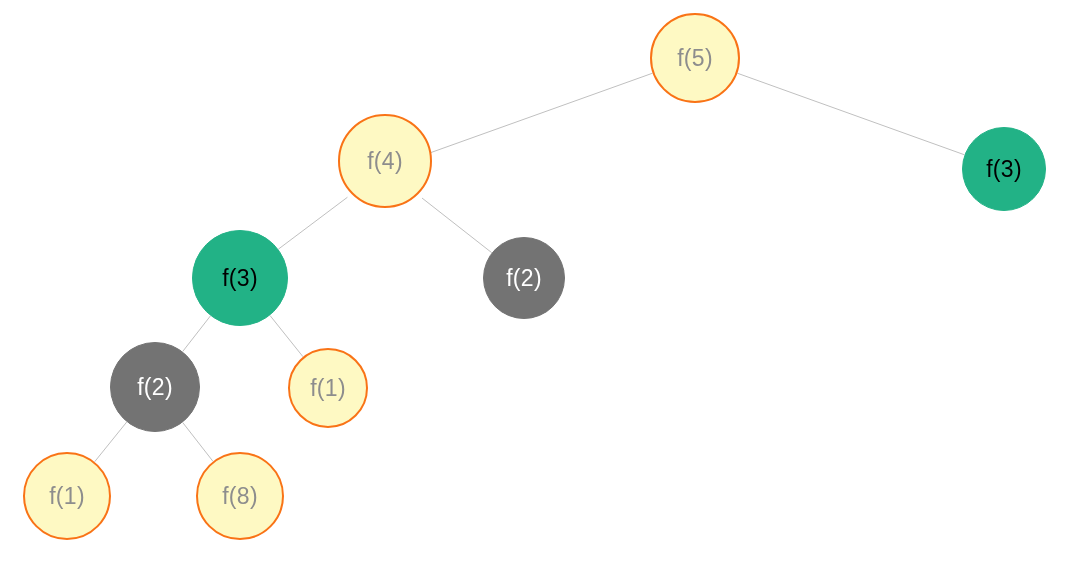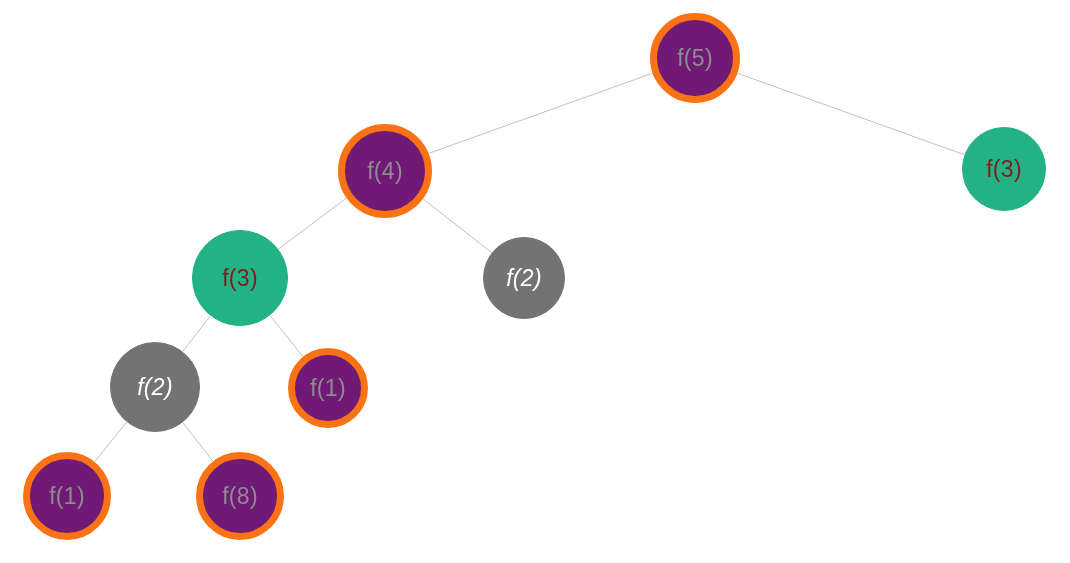--- a/index.html
+++ b/index.html
@@ -34,61 +34,60 @@
     user-select: none;
   }
   .node-label {
     font-family: "Liberation Sans", sans-serif;
     font-weight: 400;
     letter-spacing: 0.3px;
     line-height: 1;
     white-space: nowrap;
   }
   .node.plain {
-    background: #701a75;
-    border: 7px solid #f97316;
+    background: #fef9c3;
+    border: 2px solid #f97316;
   }
   .node.plain .node-label {
     color: #8d8d8d;
   }
   .node.memo {
     background: #22b286;
     border: 1px solid #22b286;
   }
   .node.memo .node-label {
-    color: #7f1d1d;
+    color: #000000;
   }
   .node.computed {
     background: #737373;
     border: 1px solid #737373;
   }
   .node.computed .node-label {
     color: #ffffff;
-    font-style: italic;
   }
 </style>
 </head>
 <body>
 
 <div id="canvas">
   <svg id="edge-layer" viewBox="0 0 1070 563" xmlns="http://www.w3.org/2000/svg">
       <line x1="652.6339959580254" y1="73.16976273761027" x2="429.2489375549513" y2="153.1560255851626" stroke="#c0c0c0" stroke-width="1"></line>
       <line x1="737.35040658269" y1="73.21325285009252" x2="964.472953856156" y2="154.80096400658033" stroke="#c0c0c0" stroke-width="1"></line>
       <line x1="347.431114344559" y1="197.24143818236598" x2="278.36822364810996" y2="249.15768015417942" stroke="#c0c0c0" stroke-width="1"></line>
       <line x1="421.98464393407517" y1="198.00234668211652" x2="491.7367999724025" y2="252.70008055389835" stroke="#c0c0c0" stroke-width="1"></line>
       <line x1="210.48279195071444" y1="315.8514785573191" x2="182.67238254620523" y2="351.5142388525133" stroke="#c0c0c0" stroke-width="1"></line>
       <line x1="269.98536228261236" y1="315.48170285326546" x2="303.01219809782305" y2="356.76524762227876" stroke="#c0c0c0" stroke-width="1"></line>
       <line x1="126.73230783416932" y1="422.01339143267666" x2="94.63952122881223" y2="461.76468393249394" stroke="#c0c0c0" stroke-width="1"></line>
       <line x1="182.67238254620523" y1="422.4857611474867" x2="212.94255928815488" y2="461.30281132245744" stroke="#c0c0c0" stroke-width="1"></line>
     </svg>
   <div id="node-layer">
       <div class="node plain" style="left: 650px; top: 13px; width: 90px; height: 90px;">
         <span class="node-label" style="font-size: 23px;">f(5)</span>
       </div>
-      <div class="node plain" style="left: 338px; top: 124px; width: 94px; height: 94px;">
+      <div class="node plain" style="left: 338px; top: 114px; width: 94px; height: 94px;">
         <span class="node-label" style="font-size: 23px;">f(4)</span>
       </div>
       <div class="node memo" style="left: 962px; top: 127px; width: 84px; height: 84px;">
         <span class="node-label" style="font-size: 23px;">f(3)</span>
       </div>
       <div class="node memo" style="left: 192px; top: 230px; width: 96px; height: 96px;">
         <span class="node-label" style="font-size: 23px;">f(3)</span>
       </div>
       <div class="node computed" style="left: 483px; top: 237px; width: 82px; height: 82px;">
         <span class="node-label" style="font-size: 23px;">f(2)</span>

